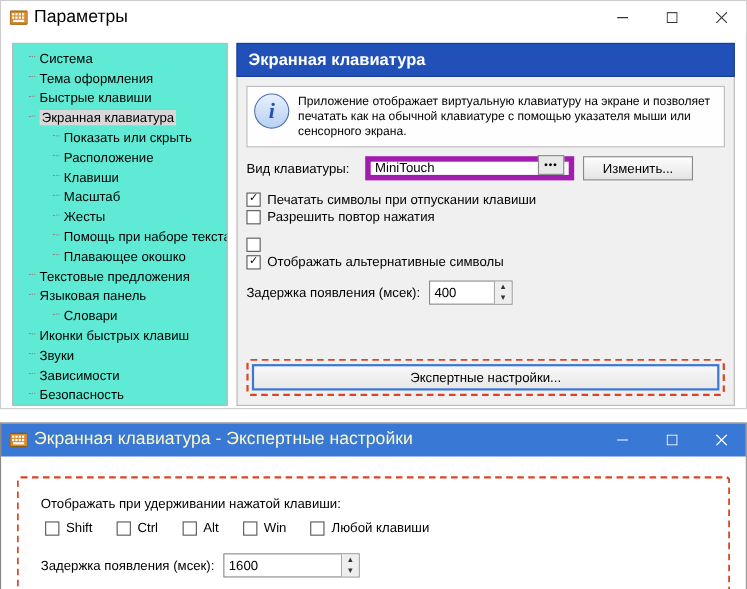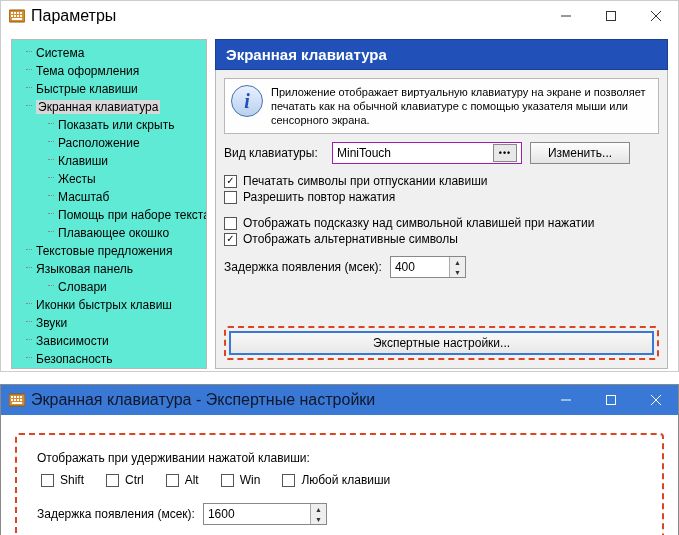--- a/index.html
+++ b/index.html
@@ -1,21 +1,21 @@
 <!DOCTYPE html>
 <html><head>
 <meta charset="utf-8">
 <style>
   * { box-sizing: border-box; }
   body { margin: 0; font-family: 'Segoe UI', Tahoma, sans-serif; font-size: 12px; background: #fff; color: #000; width: 679px; }
   
   
   .window { border: 1px solid #ccc; background: #fff; }
   .titlebar { display: flex; align-items: center; height: 30px; padding: 0 0 0 8px; background: #fff; }
-  .titlebar-blue { background: #3a78d6; color: #0f172a; }
+  .titlebar-blue { background: #3a78d6; color: #fef9c3; }
   .titlebar-icon { width: 16px; height: 16px; margin-right: 6px; display: inline-flex; align-items: center; justify-content: center; }
   .titlebar-title { flex: 1; font-size: 16px; }
   .titlebar-controls { display: flex; }
   .titlebar-btn { width: 45px; height: 30px; display: flex; align-items: center; justify-content: center; color: #555; cursor: default; }
   .titlebar-blue .titlebar-btn { color: #fff; }
 
   
   .main-body { display: flex; padding: 8px 10px 2px 10px; gap: 8px; height: 340px; }
   .tree-panel { width: 196px; border: 1px solid #b8b8b8; background: #5eead4; overflow: hidden; padding: 4px 2px; }
   .tree-item { position: relative; padding: 1px 0 1px 22px; line-height: 16px; white-space: nowrap; }
@@ -28,21 +28,21 @@
   .content-panel { flex: 1; display: flex; flex-direction: column; }
   .content-header { background: #2050b8; color: #fff; font-weight: bold; font-size: 15px; padding: 6px 10px; border: 1px solid #1a3f8f; }
   .content-body { border: 1px solid #b8b8b8; border-top: none; flex: 1; padding: 8px; background: #f0f0f0; display: flex; flex-direction: column; gap: 8px; }
   
   .info-box { display: flex; gap: 8px; border: 1px solid #b8b8b8; background: #fefefe; padding: 6px; }
   .info-icon { width: 32px; height: 32px; flex-shrink: 0; border-radius: 50%; background: linear-gradient(#e8f0ff,#b8d0f0); border: 1px solid #4a70b0; display: flex; align-items: center; justify-content: center; font-family: Georgia, serif; font-style: italic; font-weight: bold; color: #2050b8; font-size: 20px; }
   .info-text { font-size: 11px; line-height: 14px; }
 
   .form-row { display: flex; align-items: center; gap: 8px; font-size: 12px; }
   .form-label { width: 100px; }
-  .field-display { display: flex; align-items: center; border: 1px solid #a21caf; background: #fff; height: 22px; padding: 0 4px; }
+  .field-display { display: flex; align-items: flex-end; border: 5px solid #a21caf; background: #fff; height: 22px; padding: 0 4px; }
   .field-display-text { flex: 1; }
   .browse-btn { border: 1px solid #888; background: #e8e8e8; width: 24px; height: 18px; margin-left: 4px; display: flex; align-items: center; justify-content: center; font-weight: bold; letter-spacing: 1px; font-size: 9px; }
   .button { border: 1px solid #888; background: linear-gradient(#fdfdfd,#e4e4e4); height: 22px; padding: 0 14px; display: flex; align-items: center; justify-content: center; cursor: default; }
   .checkbox-row { display: flex; align-items: center; gap: 6px; font-size: 12px; margin: 2px 0; }
   .checkbox { width: 13px; height: 13px; border: 1px solid #555; background: #fff; display: flex; align-items: center; justify-content: center; font-size: 10px; line-height: 1; }
   .checkbox.checked::after { content: '✓'; color: #000; }
   .spinner { display: flex; border: 1px solid #888; background: #fff; height: 22px; width: 76px; }
   .spinner-value { flex: 1; padding: 0 4px; display: flex; align-items: center; }
   .spinner-controls { display: flex; flex-direction: column; width: 16px; border-left: 1px solid #aaa; }
   .spinner-controls div { flex:1; display:flex; align-items:center; justify-content:center; font-size:7px; color:#333; background:#eee; }
@@ -100,22 +100,22 @@
   <div class="main-body">
 
     <div class="tree-panel" id="tree">
         <div class="tree-item"><span>Система</span></div>
         <div class="tree-item"><span>Тема оформления</span></div>
         <div class="tree-item"><span>Быстрые клавиши</span></div>
         <div class="tree-item selected"><span>Экранная клавиатура</span></div>
         <div class="tree-item level2"><span>Показать или скрыть</span></div>
         <div class="tree-item level2"><span>Расположение</span></div>
         <div class="tree-item level2"><span>Клавиши</span></div>
+        <div class="tree-item level2"><span>Масштаб</span></div>
         <div class="tree-item level2"><span>Жесты</span></div>
-        <div class="tree-item level2"><span>Масштаб</span></div>
         <div class="tree-item level2"><span>Помощь при наборе текста</span></div>
         <div class="tree-item level2"><span>Плавающее окошко</span></div>
         <div class="tree-item"><span>Текстовые предложения</span></div>
         <div class="tree-item"><span>Языковая панель</span></div>
         <div class="tree-item level2"><span>Словари</span></div>
         <div class="tree-item"><span>Иконки быстрых клавиш</span></div>
         <div class="tree-item"><span>Звуки</span></div>
         <div class="tree-item"><span>Зависимости</span></div>
         <div class="tree-item"><span>Безопасность</span></div>
         <div class="tree-item"></div>
@@ -147,21 +147,20 @@
           </div>
           <div class="checkbox-row">
             <span class="checkbox"></span>
             <span>Разрешить повтор нажатия</span>
           </div>
         </div>
 
         <div>
           <div class="checkbox-row">
             <span class="checkbox"></span>
-            <span>Отображать подсказку над символьной клавишей при нажатии</span>
           </div>
           <div class="checkbox-row">
             <span class="checkbox checked"></span>
             <span>Отображать альтернативные символы</span>
           </div>
         </div>
 
         <div class="form-row">
           <span>Задержка появления (мсек):</span>
           <div class="spinner">

